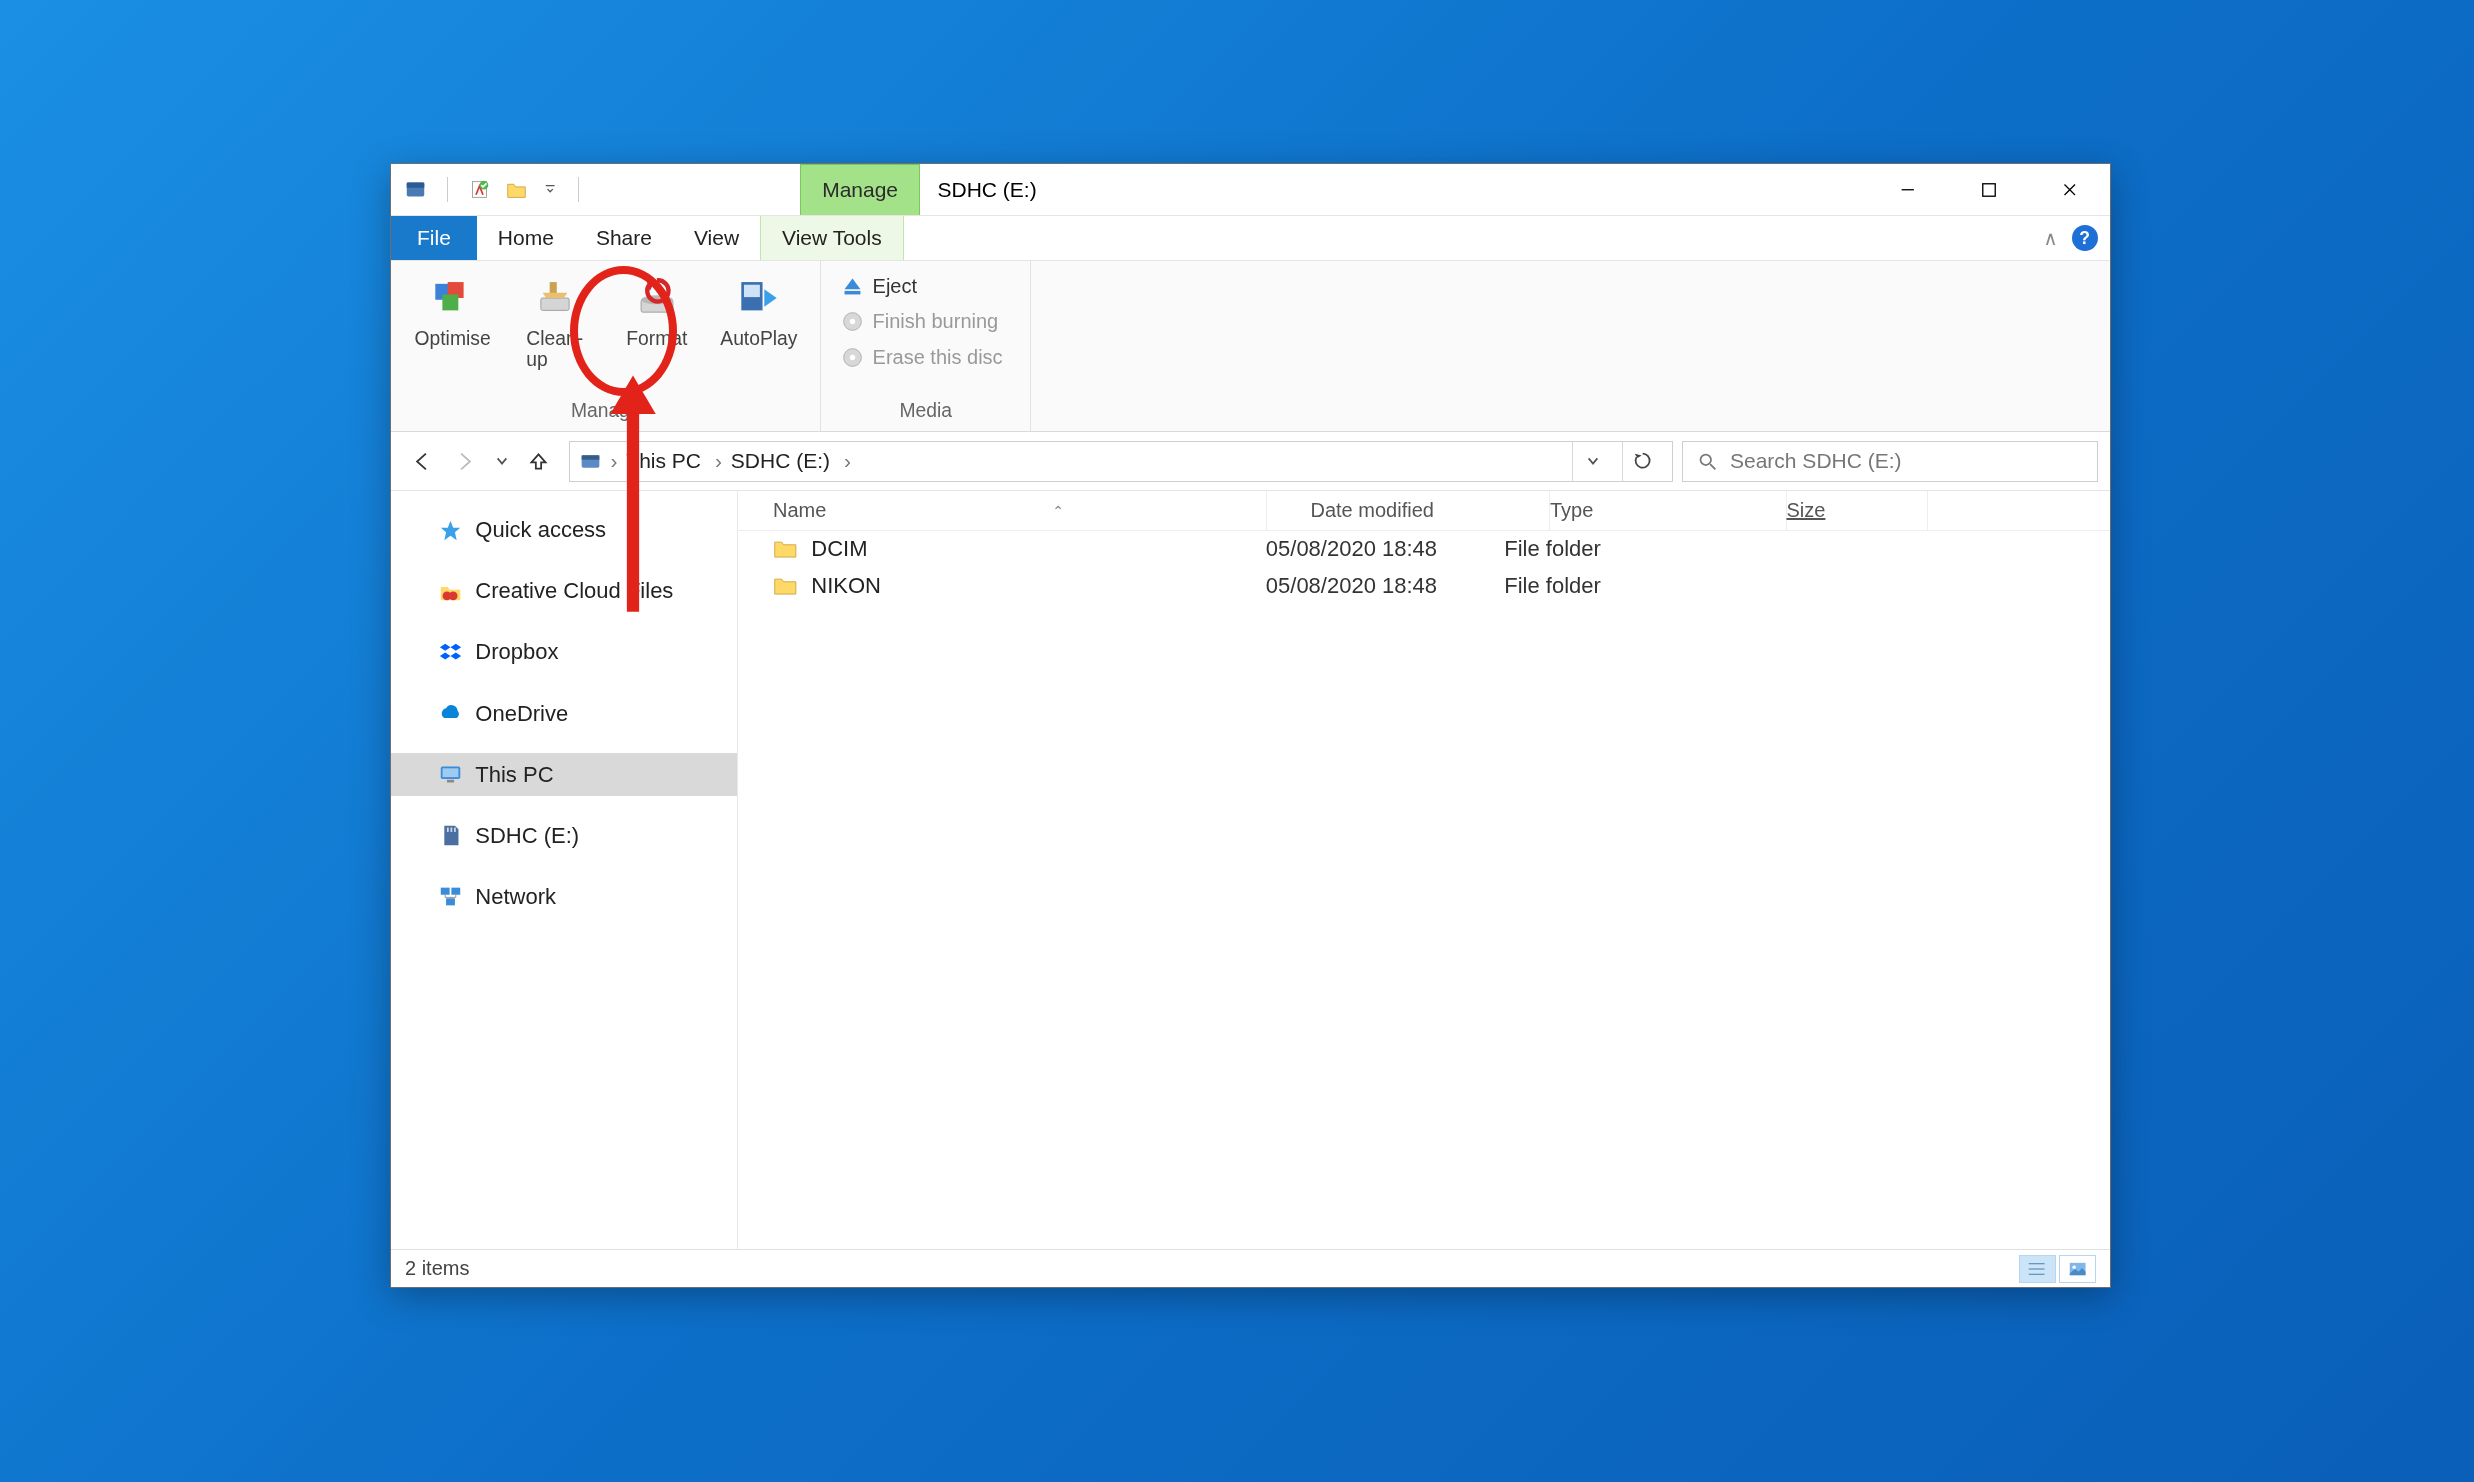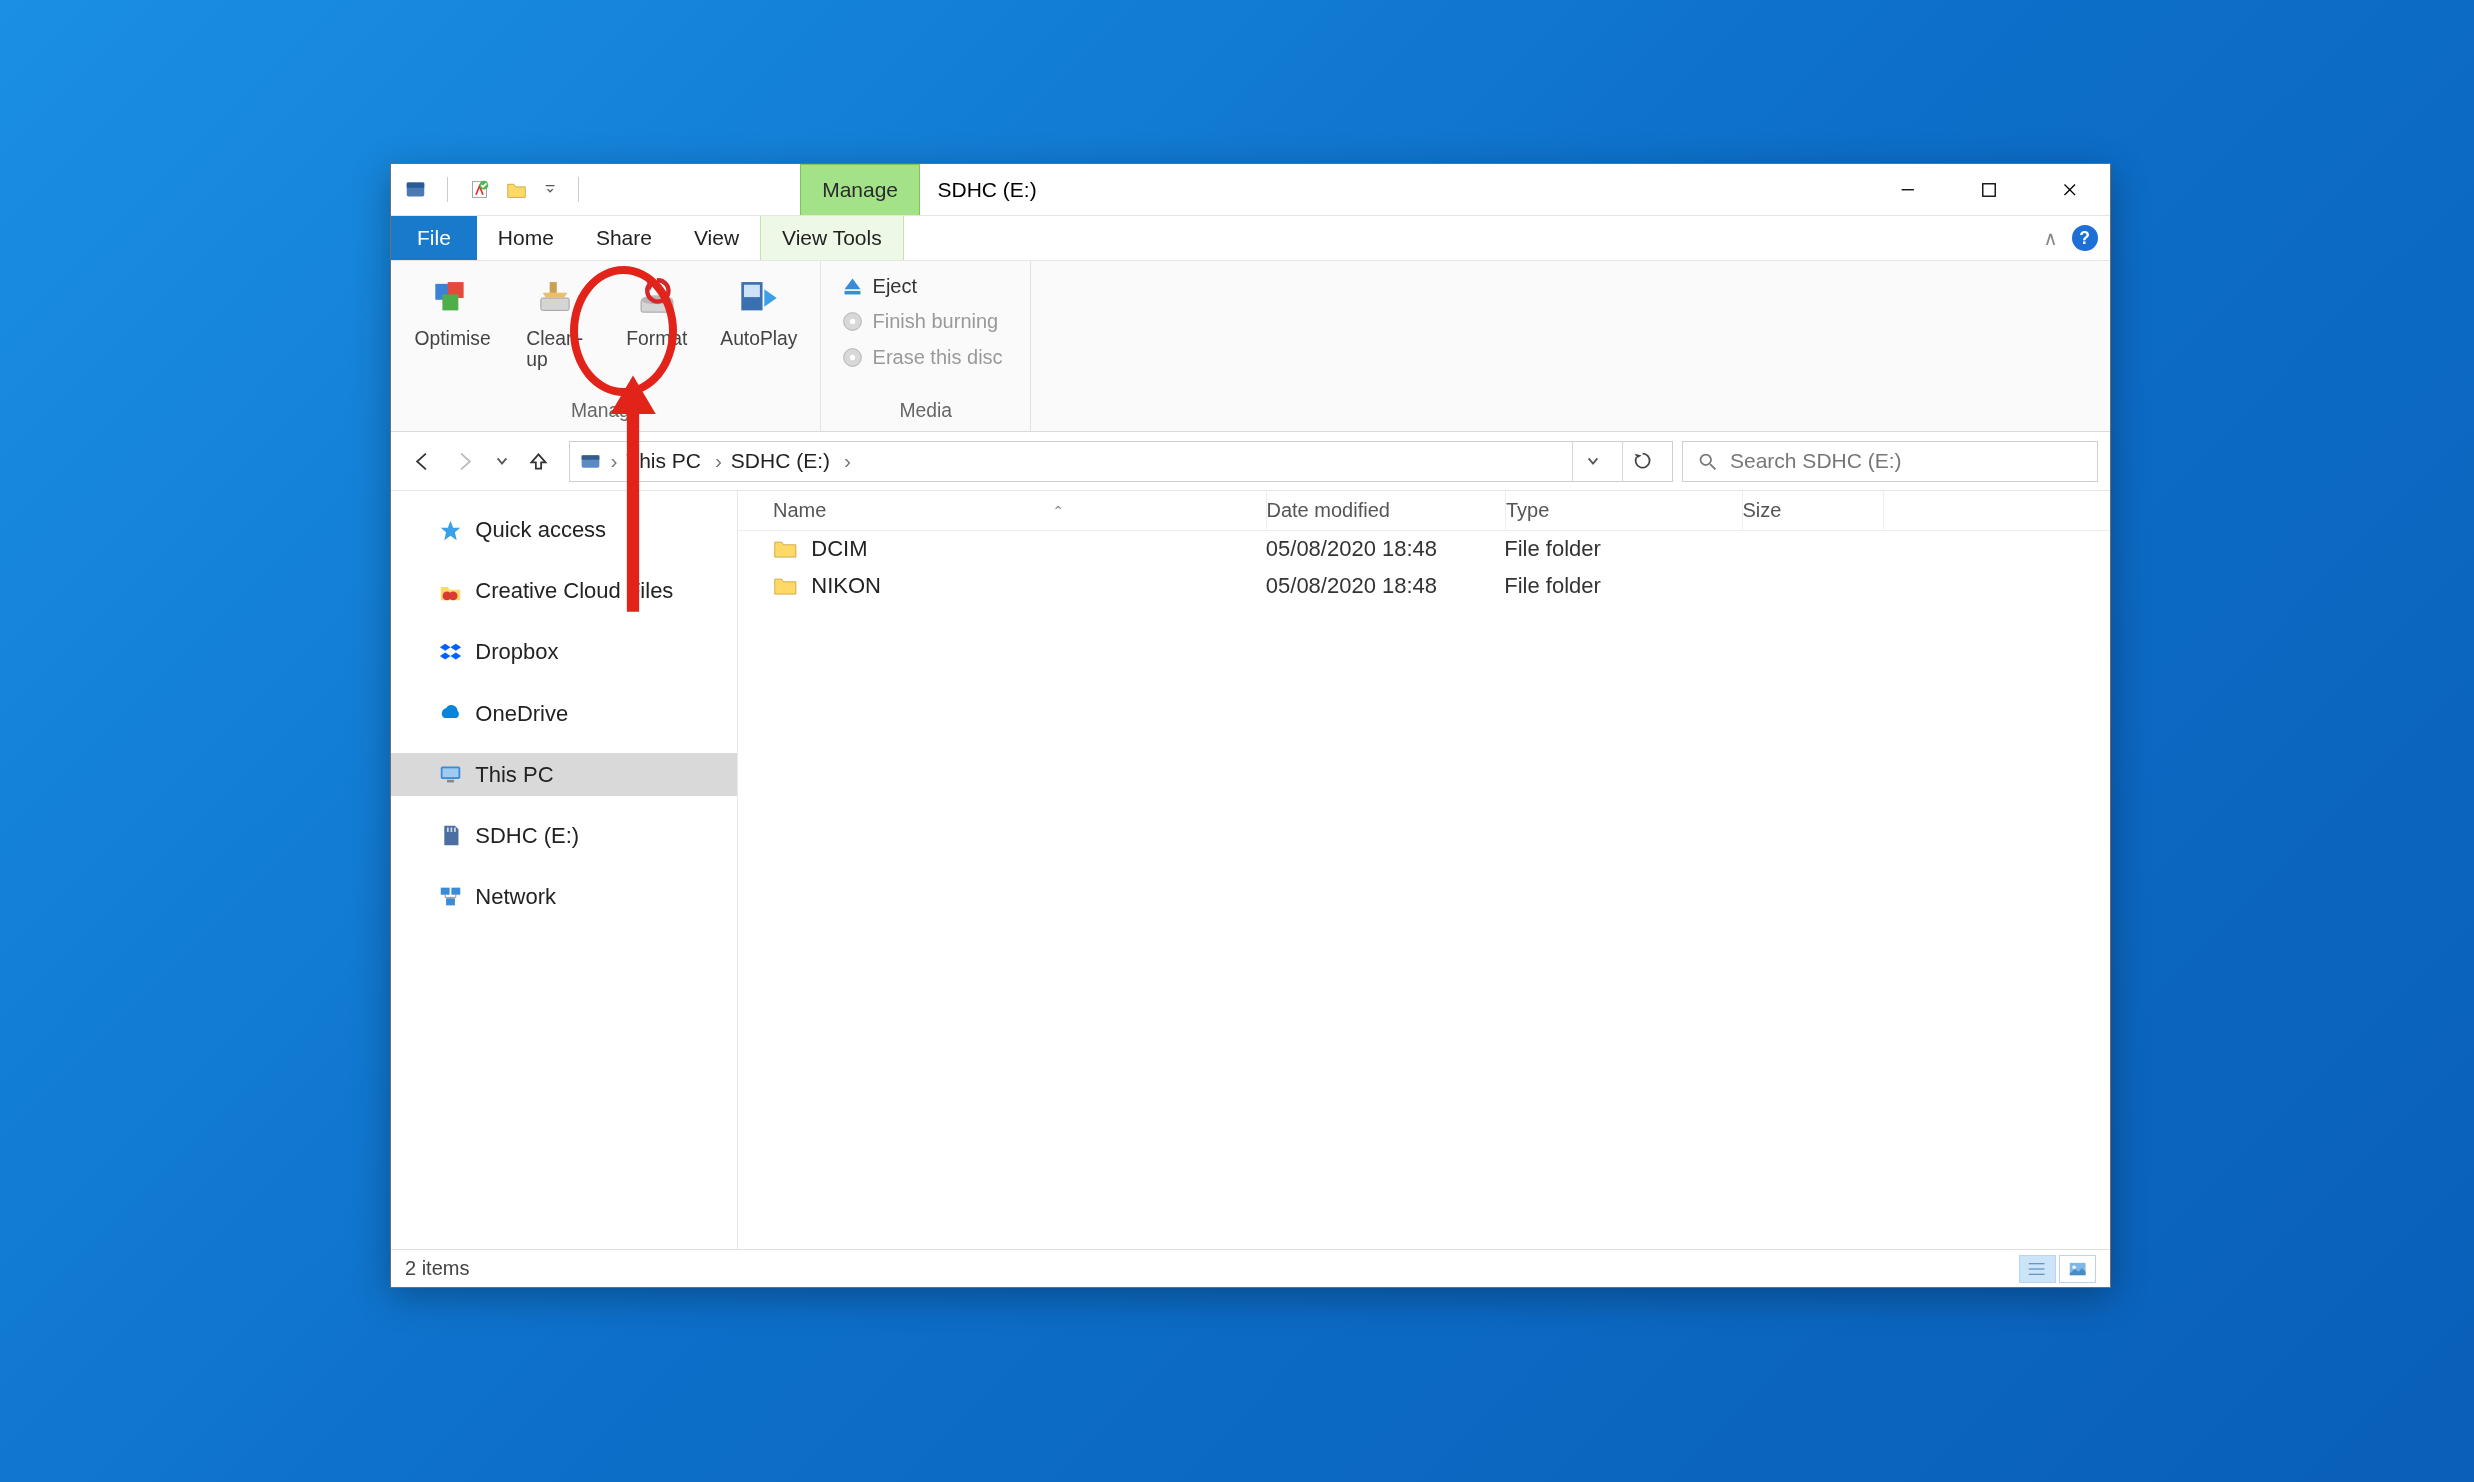--- a/index.html
+++ b/index.html
@@ -41,23 +41,23 @@
   .search{width:386px;height:39px;border:0.9px solid #cfcfcf;margin-right:12.3px;display:flex;align-items:center;gap:12.3px;padding:0 14px;color:#777;}
   .body{flex:1;display:flex;min-height:0;}
   .nav{width:346px;border-right:0.9px solid #e8e8e8;padding:17.5px 0;overflow:auto;}
   .nav-item{display:flex;align-items:center;gap:12.3px;padding:8.8px 16px 8.8px 46px;font-size:22px;color:#222;cursor:default;}
   .nav-item.selected{background:#d9d9d9;}
   .nav-item .nicon{width:26px;height:26px;display:flex;align-items:center;justify-content:center;}
   .content{flex:1;display:flex;flex-direction:column;}
   .cols{display:flex;height:39px;align-items:flex-end;border-bottom:0.9px solid #eee;padding-left:35px;font-size:20px;color:#555;}
   .col{padding-right:17.5px;border-right:0.9px solid #eee;height:100%;display:flex;align-items:center;}
   .col.name{width:475px;}
-  .col.date{width:221px;}
+  .col.date{width:221px;padding-left:44px;}
   .col.type{width:218px;}
-  .col.size{width:123px;}
+  .col.size{width:123px;text-decoration:underline;}
   .rows{flex:1;overflow:auto;}
   .row{display:flex;align-items:center;padding:5.3px 0 5.3px 35px;font-size:22px;color:#222;cursor:default;}
   .row .cicon{width:26px;height:26px;margin-right:12.3px;}
   .row .rcol{padding-right:17.5px;}
   .row .rcol.name{width:437px;}
   .row .rcol.date{width:221px;color:#333;}
   .row .rcol.type{width:218px;color:#333;}
   .row .rcol.size{width:123px;text-align:right;}
   .statusbar{height:37px;border-top:0.9px solid #e0e0e0;display:flex;align-items:center;padding:0 14px;font-size:20px;color:#444;}
   .view-toggles{margin-left:auto;display:flex;gap:3.5px;}

